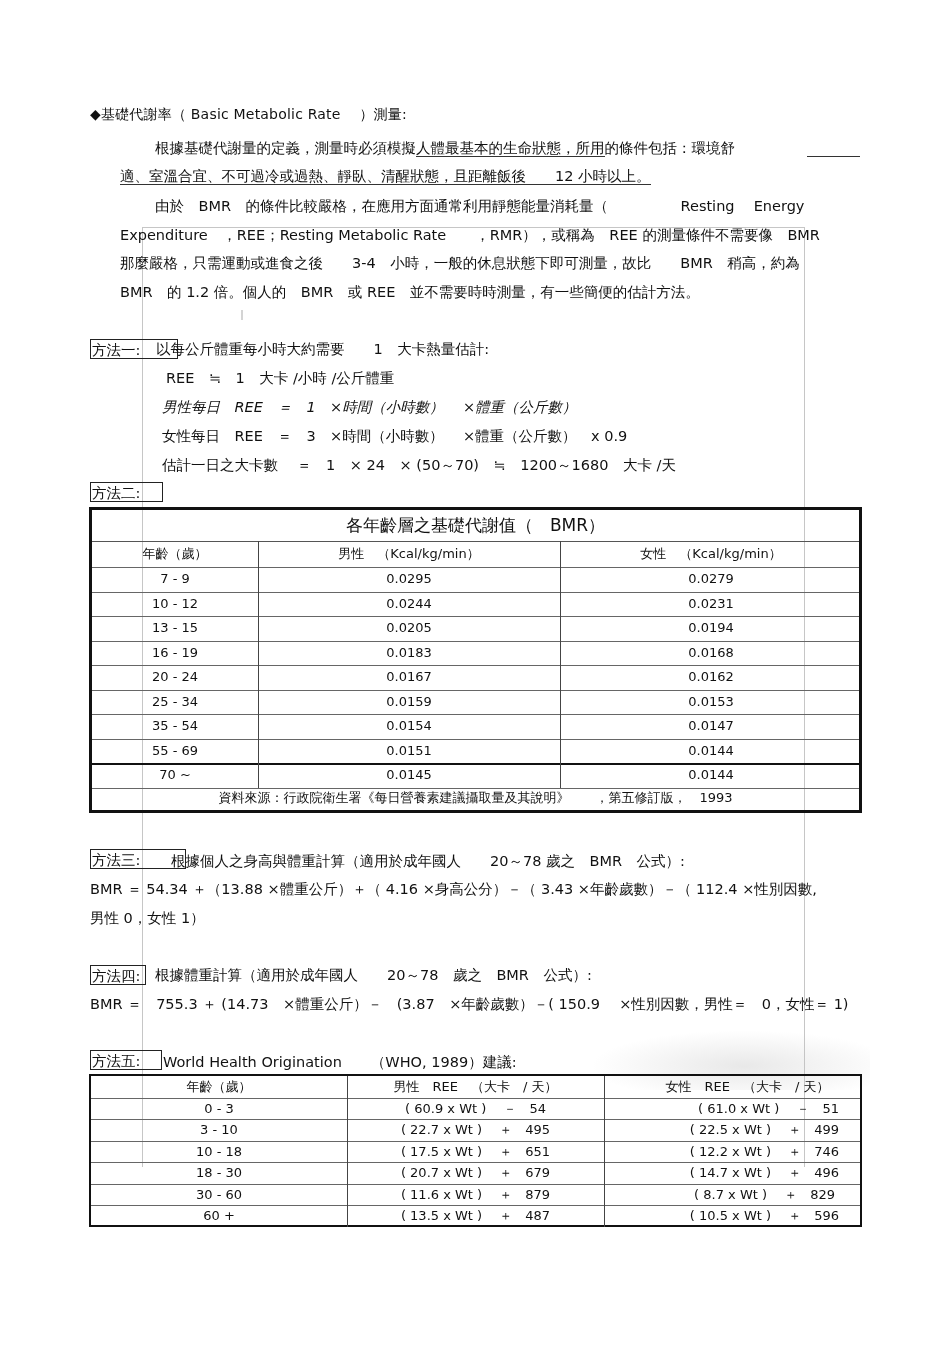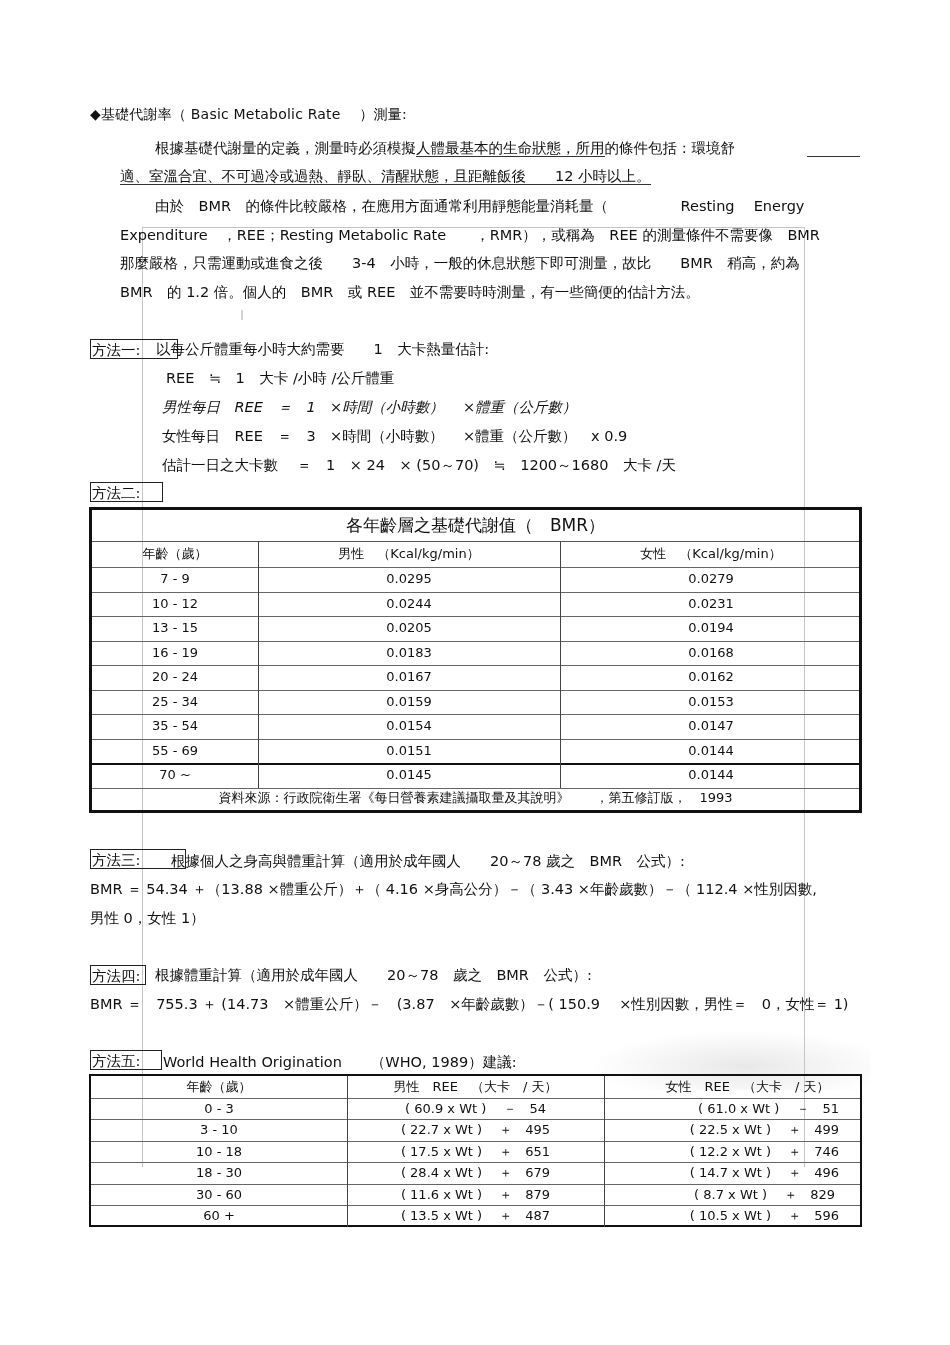--- a/index.html
+++ b/index.html
@@ -164,21 +164,21 @@
     <div class="c c2">( 22.7 x Wt )　 ＋　495</div>
     <div class="c c3">( 22.5 x Wt )　 ＋　499</div>
   </div>
   <div class="row" style="top:64.5px;">
     <div class="c c1">10 - 18</div>
     <div class="c c2">( 17.5 x Wt )　 ＋　651</div>
     <div class="c c3">( 12.2 x Wt )　 ＋　746</div>
   </div>
   <div class="row" style="top:86px;">
     <div class="c c1">18 - 30</div>
-    <div class="c c2">( 28.4 x Wt )　 ＋　679</div>
+    <div class="c c2">( 20.7 x Wt )　 ＋　679</div>
     <div class="c c3">( 14.7 x Wt )　 ＋　496</div>
   </div>
   <div class="row" style="top:107.5px;">
     <div class="c c1">30 - 60</div>
     <div class="c c2">( 11.6 x Wt )　 ＋　879</div>
     <div class="c c3" style="padding-right:30px;">( 8.7 x Wt )　 ＋　829</div>
   </div>
   <div class="row last" style="top:129px;">
     <div class="c c1">60 +</div>
     <div class="c c2">( 13.5 x Wt )　 ＋　487</div>

